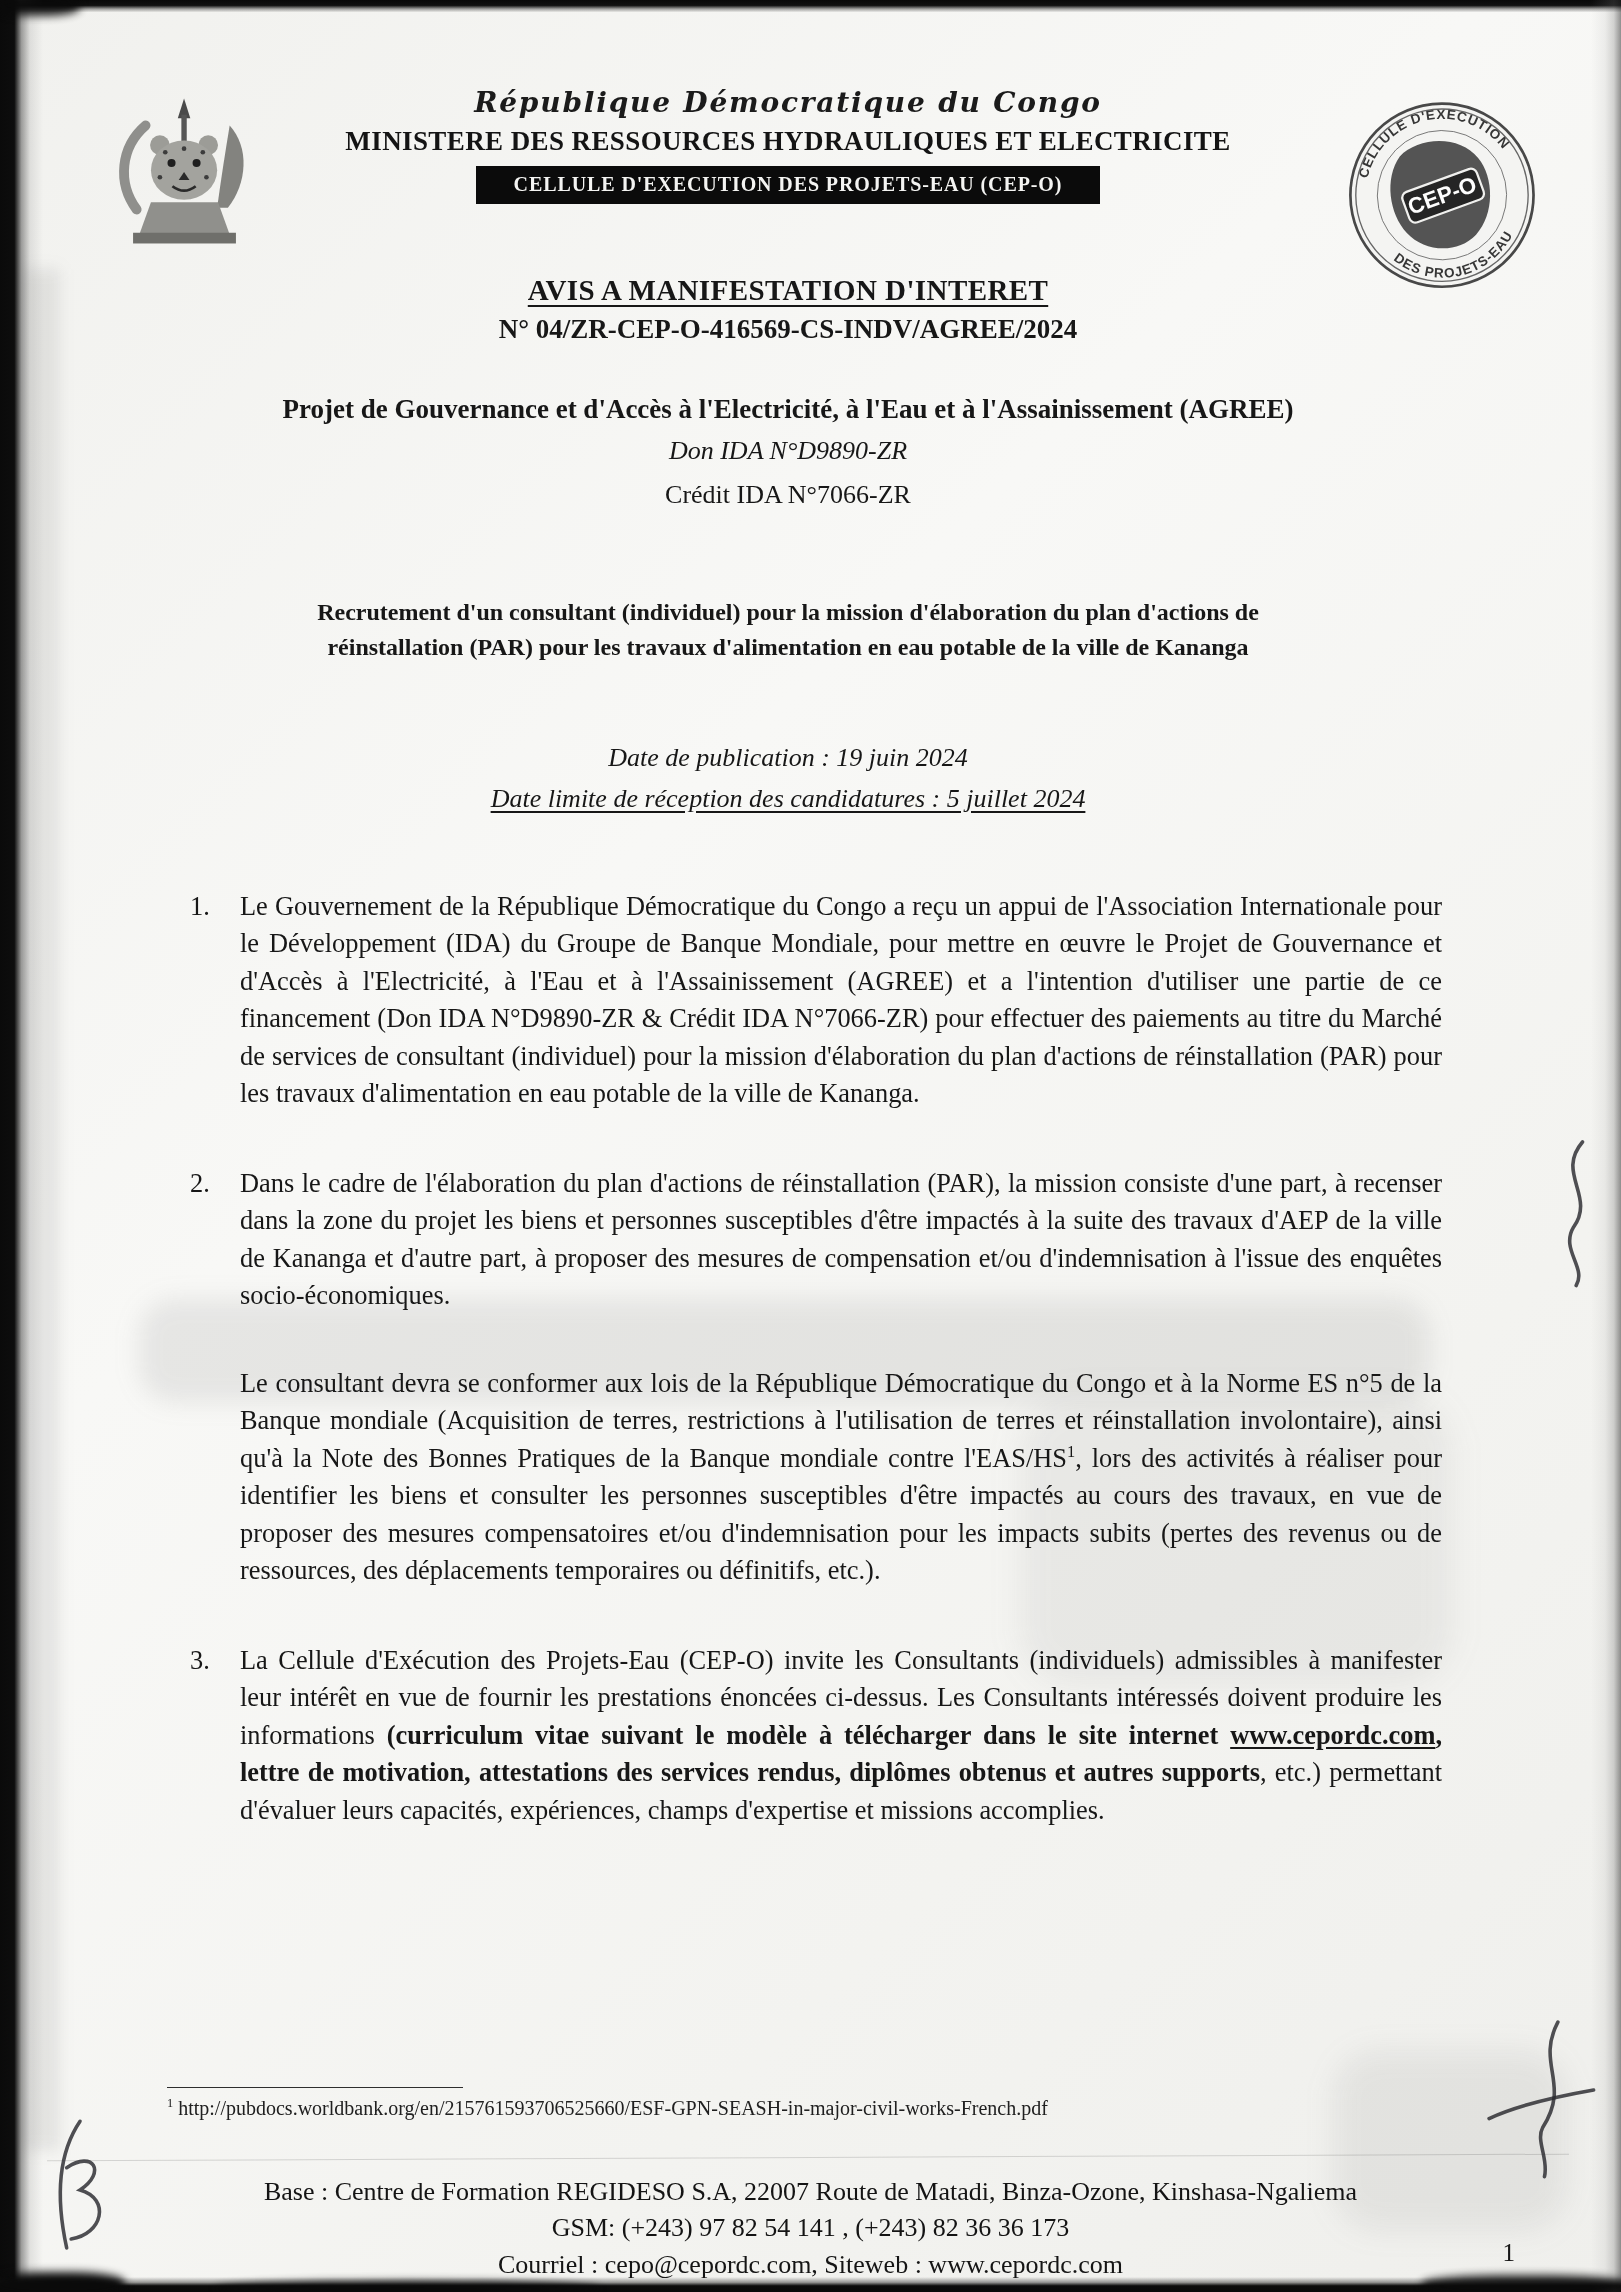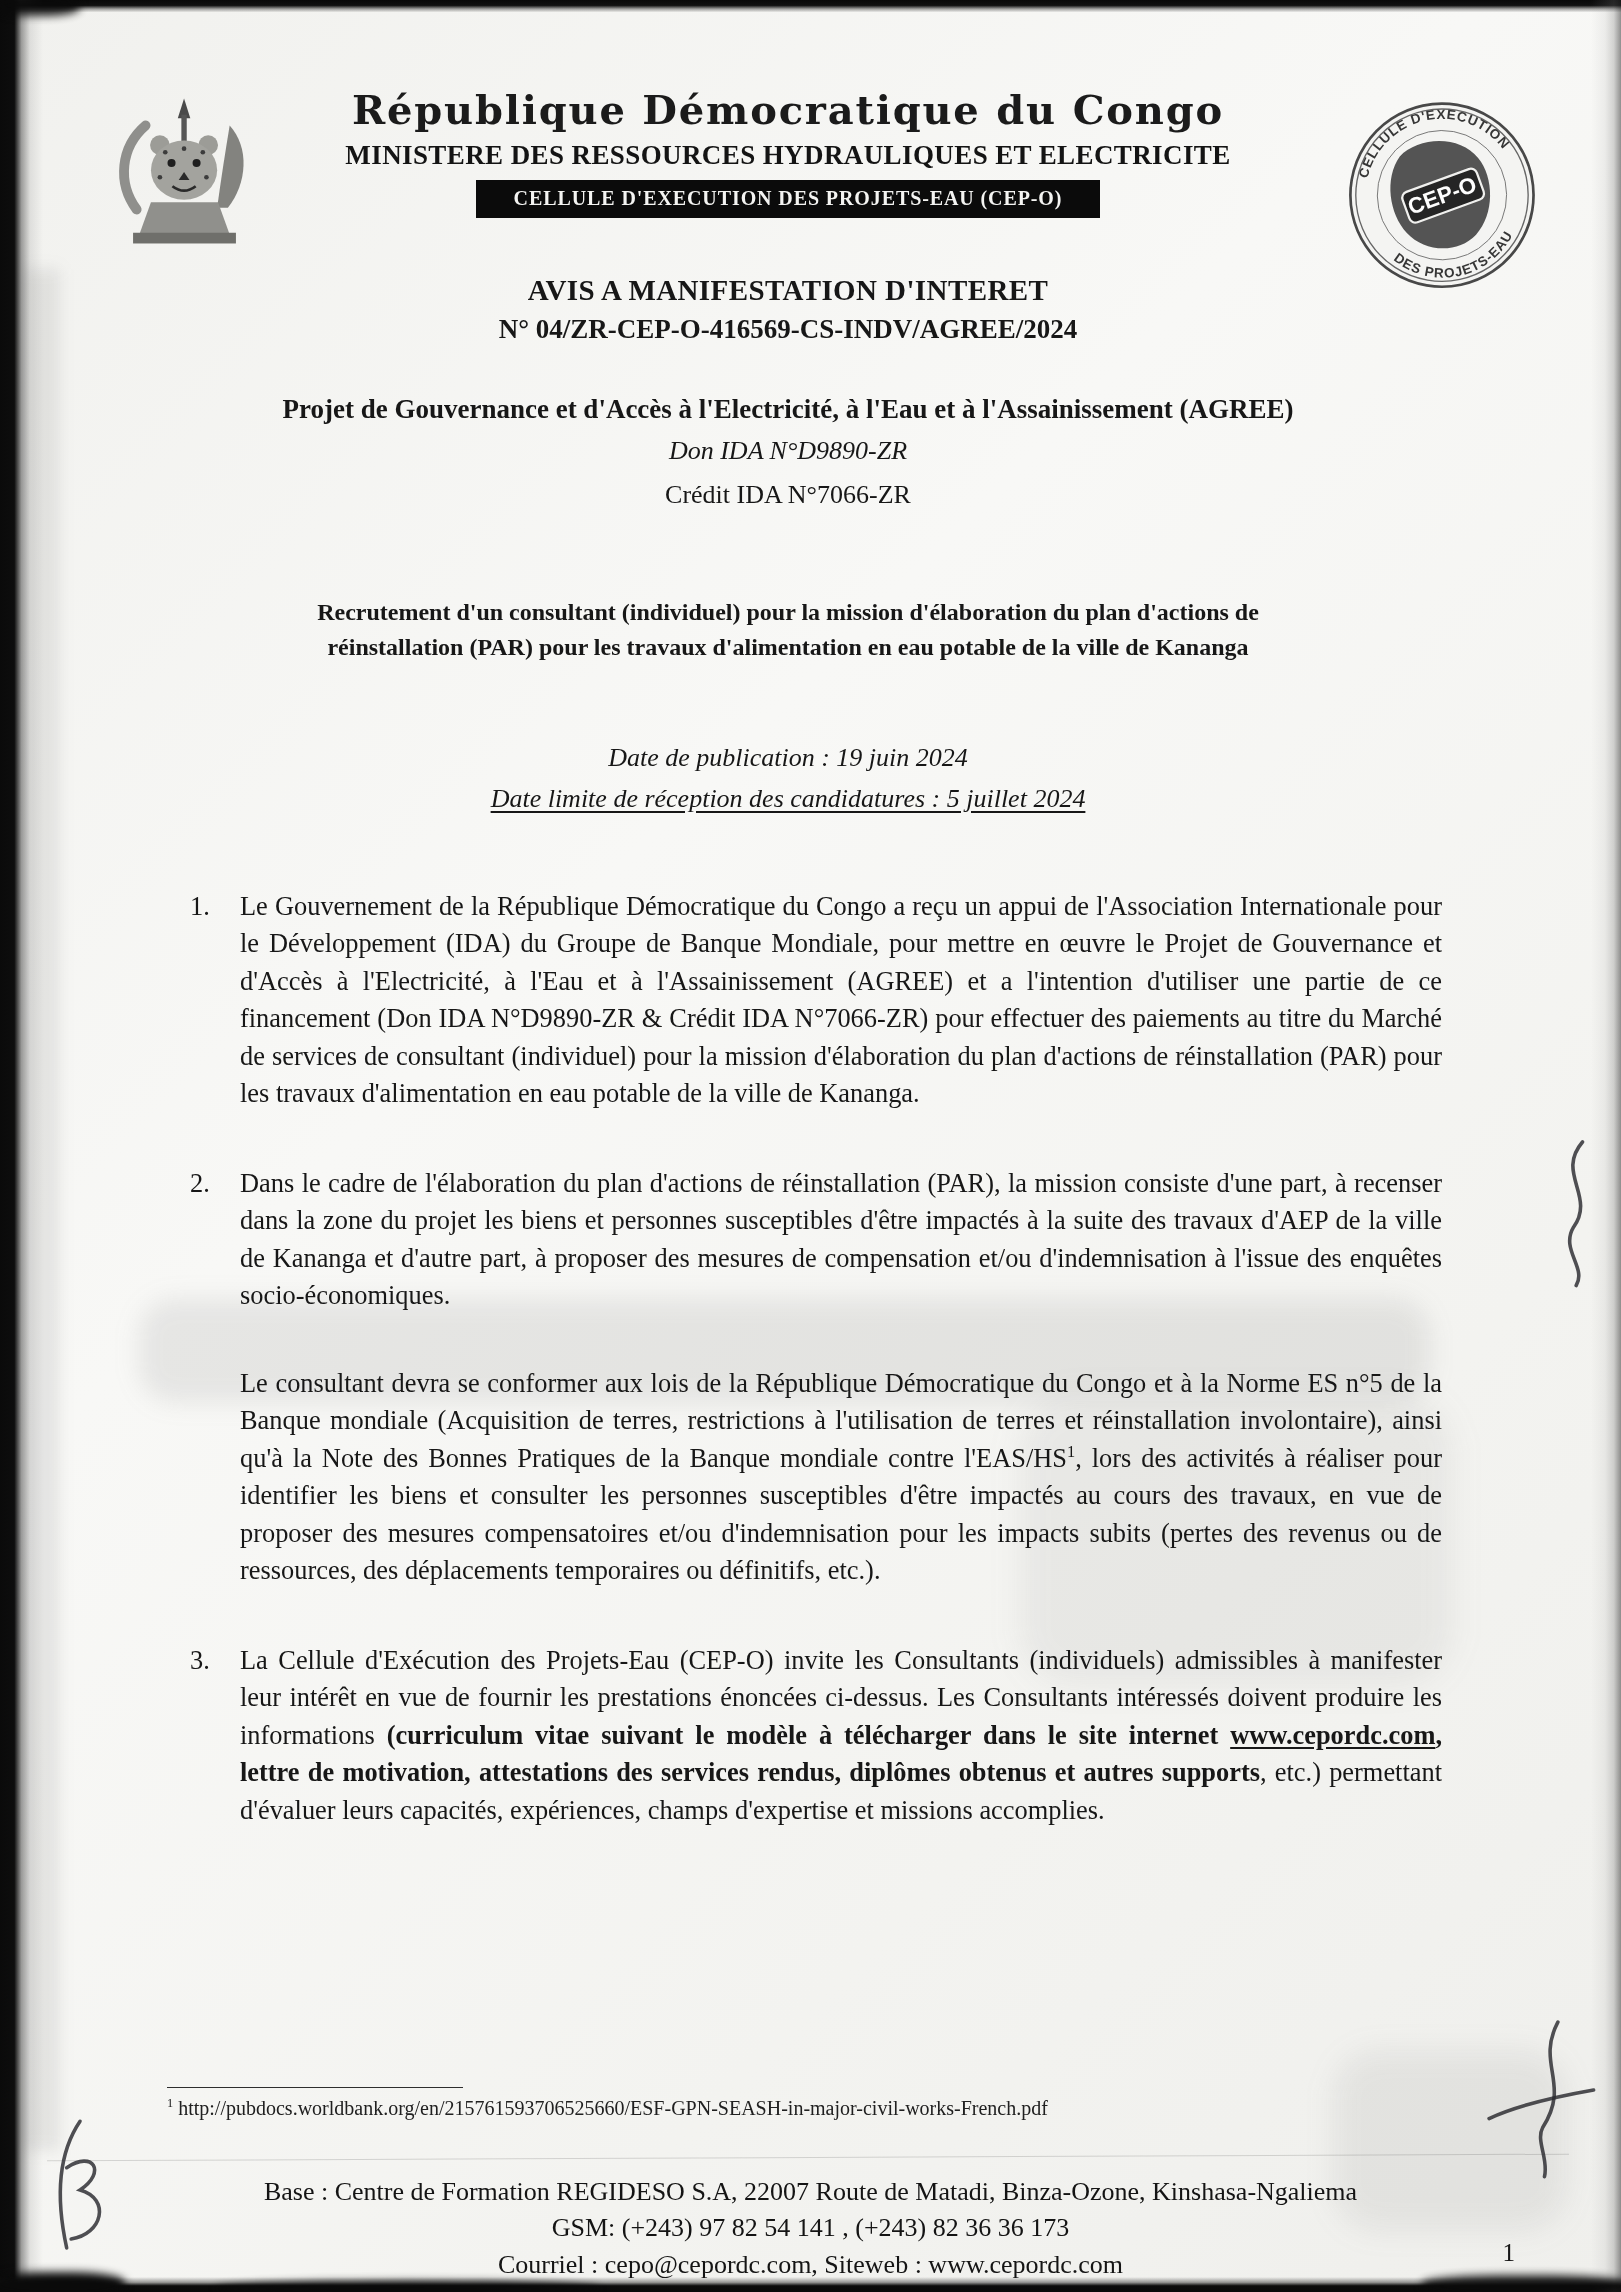--- a/index.html
+++ b/index.html
@@ -27,29 +27,29 @@
   .smudge{position:absolute;pointer-events:none;z-index:5;}
   #sm1{left:139px;top:1299px;width:1290px;height:103px;background:rgba(105,105,105,.13);filter:blur(12.5px);border-radius:36px;}
   #sm2{left:1021px;top:1397px;width:430px;height:287px;background:rgba(110,110,110,.09);filter:blur(16px);border-radius:54px;}
   #sm3{left:23px;top:269px;width:36px;height:1881px;background:rgba(90,90,90,.12);filter:blur(7.2px);}
   #sm4{left:1334px;top:2051px;width:233px;height:179px;background:rgba(110,110,110,.10);filter:blur(14.3px);border-radius:45px;}
   #fold{position:absolute;left:47px;top:2157px;width:1522px;height:0.9px;background:rgba(40,40,40,.16);transform:rotate(-.25deg);z-index:6;}
 
   
   .emblem{position:absolute;left:106px;top:95px;width:157px;height:161px;z-index:10;}
   .hdr-center{position:absolute;left:161px;top:86px;width:1254px;text-align:center;z-index:10;}
-  .republic{font-family:"DejaVu Serif",serif;font-weight:bold;font-size:40px;letter-spacing:1.8px;color:#1b1b1b;}
+  .republic{font-family:"DejaVu Serif",serif;font-style:italic;font-weight:bold;font-size:28px;letter-spacing:1.8px;color:#1b1b1b;}
   .ministry{margin-top:7.2px;font-weight:bold;font-size:27px;letter-spacing:0.4px;color:#141414;}
   .banner{display:inline-block;margin-top:9px;background:#0b0b0b;color:#f4f4f2;font-weight:bold;font-size:20px;padding:7.2px 38px;letter-spacing:0.9px;}
   .stamp{position:absolute;right:82px;top:99px;width:193px;height:193px;transform:rotate(-12deg);z-index:10;opacity:.92;}
 
   
   .block-center{position:absolute;left:134px;width:1308px;text-align:center;z-index:10;}
   .b1{top:274px;} .b2{top:394px;} .b3{top:579px;} .b4{top:743px;}
-  .notice-title{font-size:29px;font-weight:bold;text-underline-offset:5.4px;text-decoration-thickness:1.8px;letter-spacing:0.4px;}
+  .notice-title{font-size:29px;font-weight:bold;text-decoration:underline;text-underline-offset:5.4px;text-decoration-thickness:1.8px;letter-spacing:0.4px;}
   .notice-number{font-size:27px;font-weight:bold;margin-top:7.2px;}
   .project{font-size:27px;font-weight:bold;white-space:nowrap;}
   .don{font-size:26px;font-style:italic;margin-top:10.7px;}
   .credit{font-size:26px;margin-top:14px;}
   .subject{font-size:24px;font-weight:bold;line-height:1.45;max-width:1075px;margin:16px auto;}
   .pubdate{font-size:26px;font-style:italic;}
   .deadline{font-size:26px;font-style:italic;margin-top:10.7px;text-decoration:underline;text-underline-offset:3.6px;}
 
   
   .content-list{position:absolute;left:134px;top:888px;width:1308px;padding-left:56px;list-style:none;z-index:10;}

